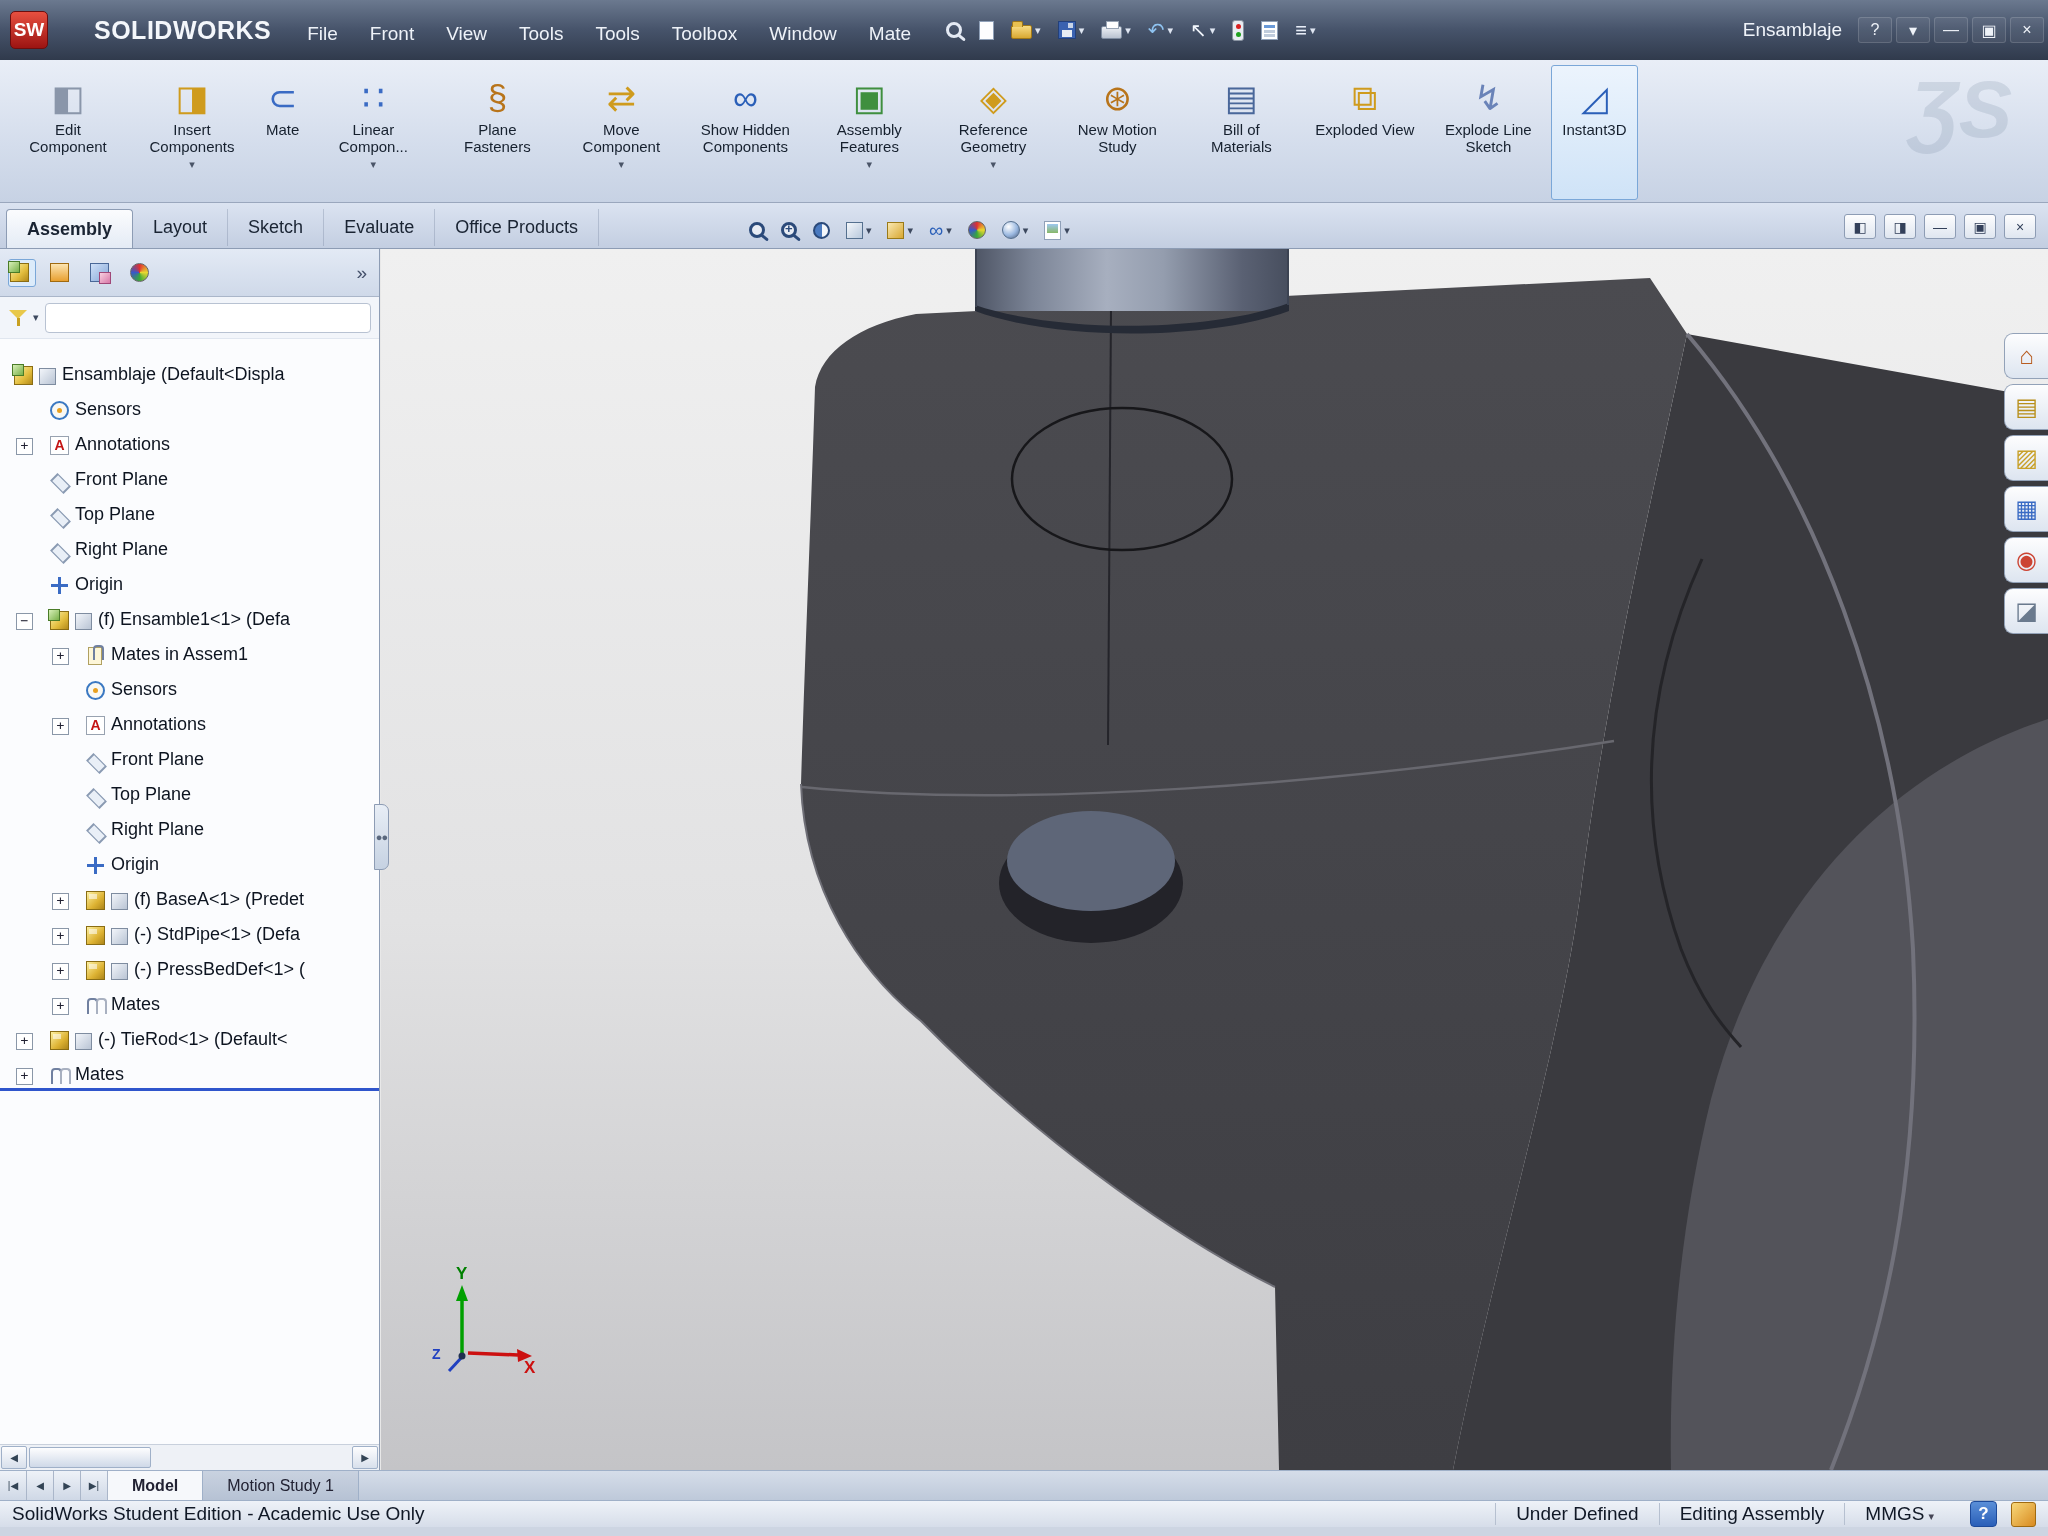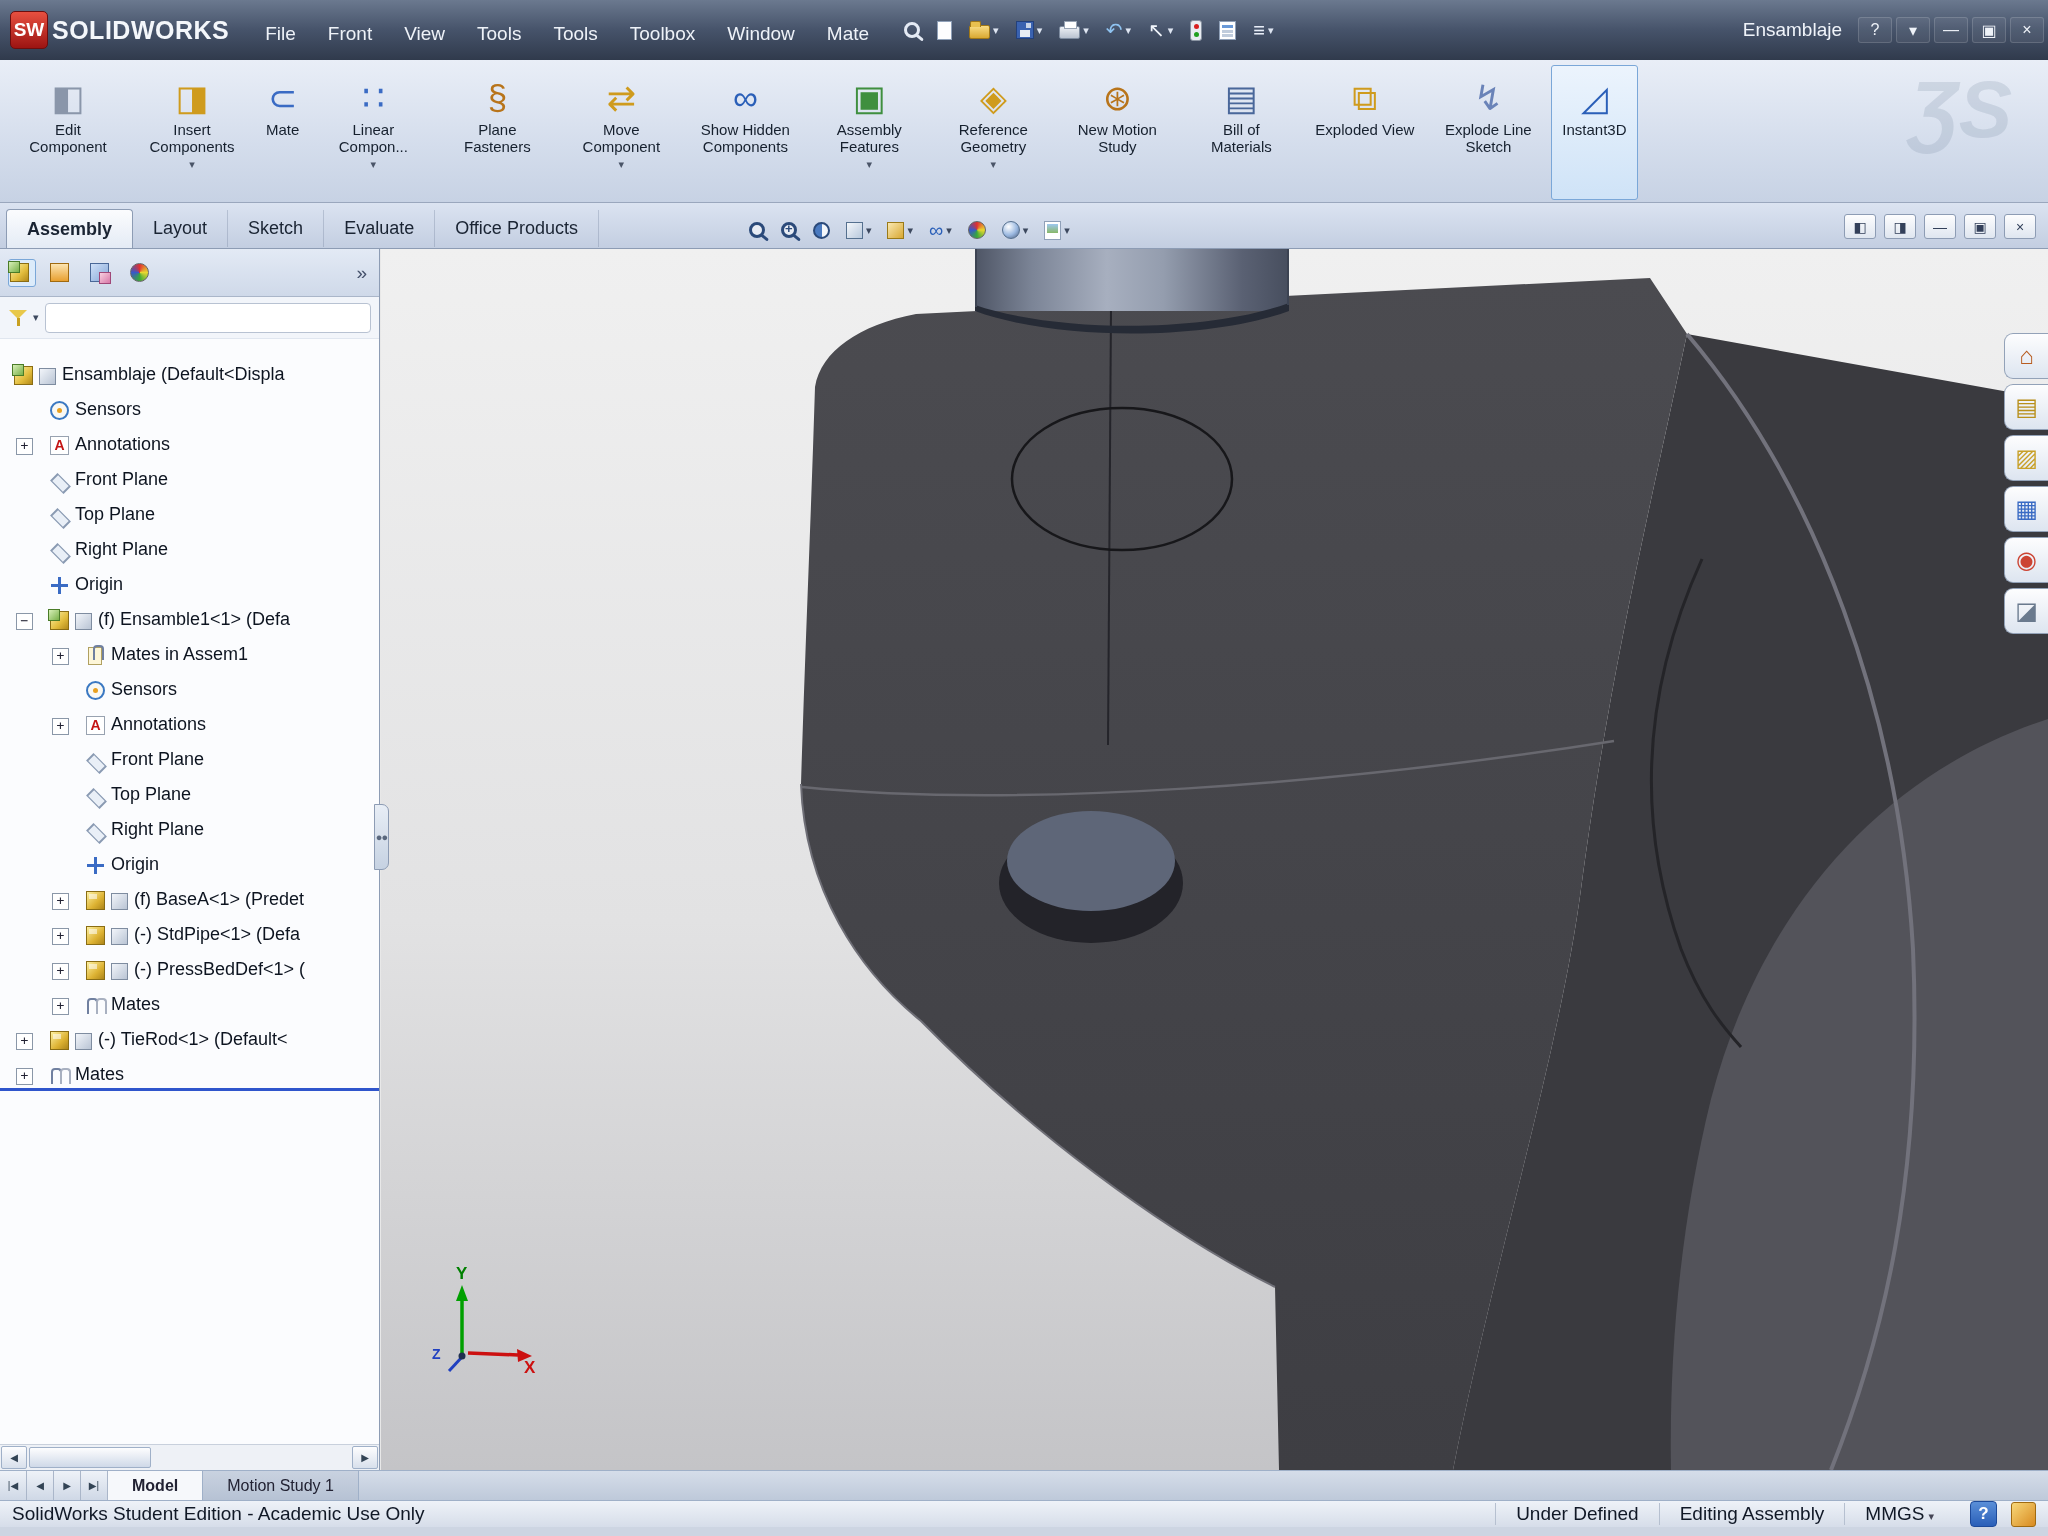--- a/index.html
+++ b/index.html
@@ -3,21 +3,21 @@
 <meta charset="utf-8">
 <style>
   * { margin:0; padding:0; box-sizing:border-box; }
   html,body { width:2048px; height:1536px; overflow:hidden; }
   body { font-family:"Liberation Sans",sans-serif; }
   #page { position:relative; width:2048px; height:1536px; background:#cdd5e2; overflow:hidden; }
 
   
   #titlebar { position:absolute; left:0; top:0; right:0; height:60px;
     background:linear-gradient(#6b798f,#46536a 50%,#303a4c); display:flex; align-items:center; color:#eef2f8; }
-  .logo-wrap { display:flex; align-items:center; padding:0 20px 0 10px; }
+  .logo-wrap { display:flex; align-items:center; padding:0 20px 0 10px;gap:42px; }
   .logo-badge { width:38px; height:38px; background:linear-gradient(#e85040,#9c1412); border:1px solid #6d0e0e;
     border-radius:5px; color:#fff; font-weight:bold; font-size:19px; display:flex; align-items:center; justify-content:center; }
   .logo-text { margin-left:4px; font-size:25px; font-weight:bold; letter-spacing:.5px; color:#f4f7fb; }
   .menu-item { padding:0 16px; font-size:19px; height:52px; line-height:60px; }
   #quick-toolbar { display:flex; align-items:center; gap:7px; margin-left:14px; }
   .qbtn { display:flex; align-items:center; padding:5px 5px; border-radius:3px; }
   .caret { font-size:11px; margin-left:3px; color:#dfe6f2; }
   .caret.lt { color:#3c485e; }
   .doc-name { margin-left:auto; font-size:19px; padding:0 16px; color:#f0f4fa; }
   .tbtn { width:34px; height:26px; display:flex; align-items:center; justify-content:center; font-size:16px;
@@ -307,21 +307,21 @@
         <div class="rlabel">Explode Line Sketch</div>
       </div>
       <div class="rbtn active">
         <div class="ricon" style="color: rgb(42, 95, 184);">◿</div>
         <div class="rlabel">Instant3D</div>
       </div>
     </div>
   <div class="watermark">ƷS</div>
 
   <div id="tabbar">
-    <div id="ctabs" style="display:flex;align-items:center;margin-left:6px;">
+    <div id="ctabs" style="display:flex;align-items:flex-start;margin-left:6px;">
         <div class="ctab active">Assembly</div>
         <div class="ctab">Layout</div>
         <div class="ctab">Sketch</div>
         <div class="ctab">Evaluate</div>
         <div class="ctab">Office Products</div>
       </div>
     <div id="viewbar">
         <div class="vbtn">
           <span class="mini k-mag"></span>
         </div>

